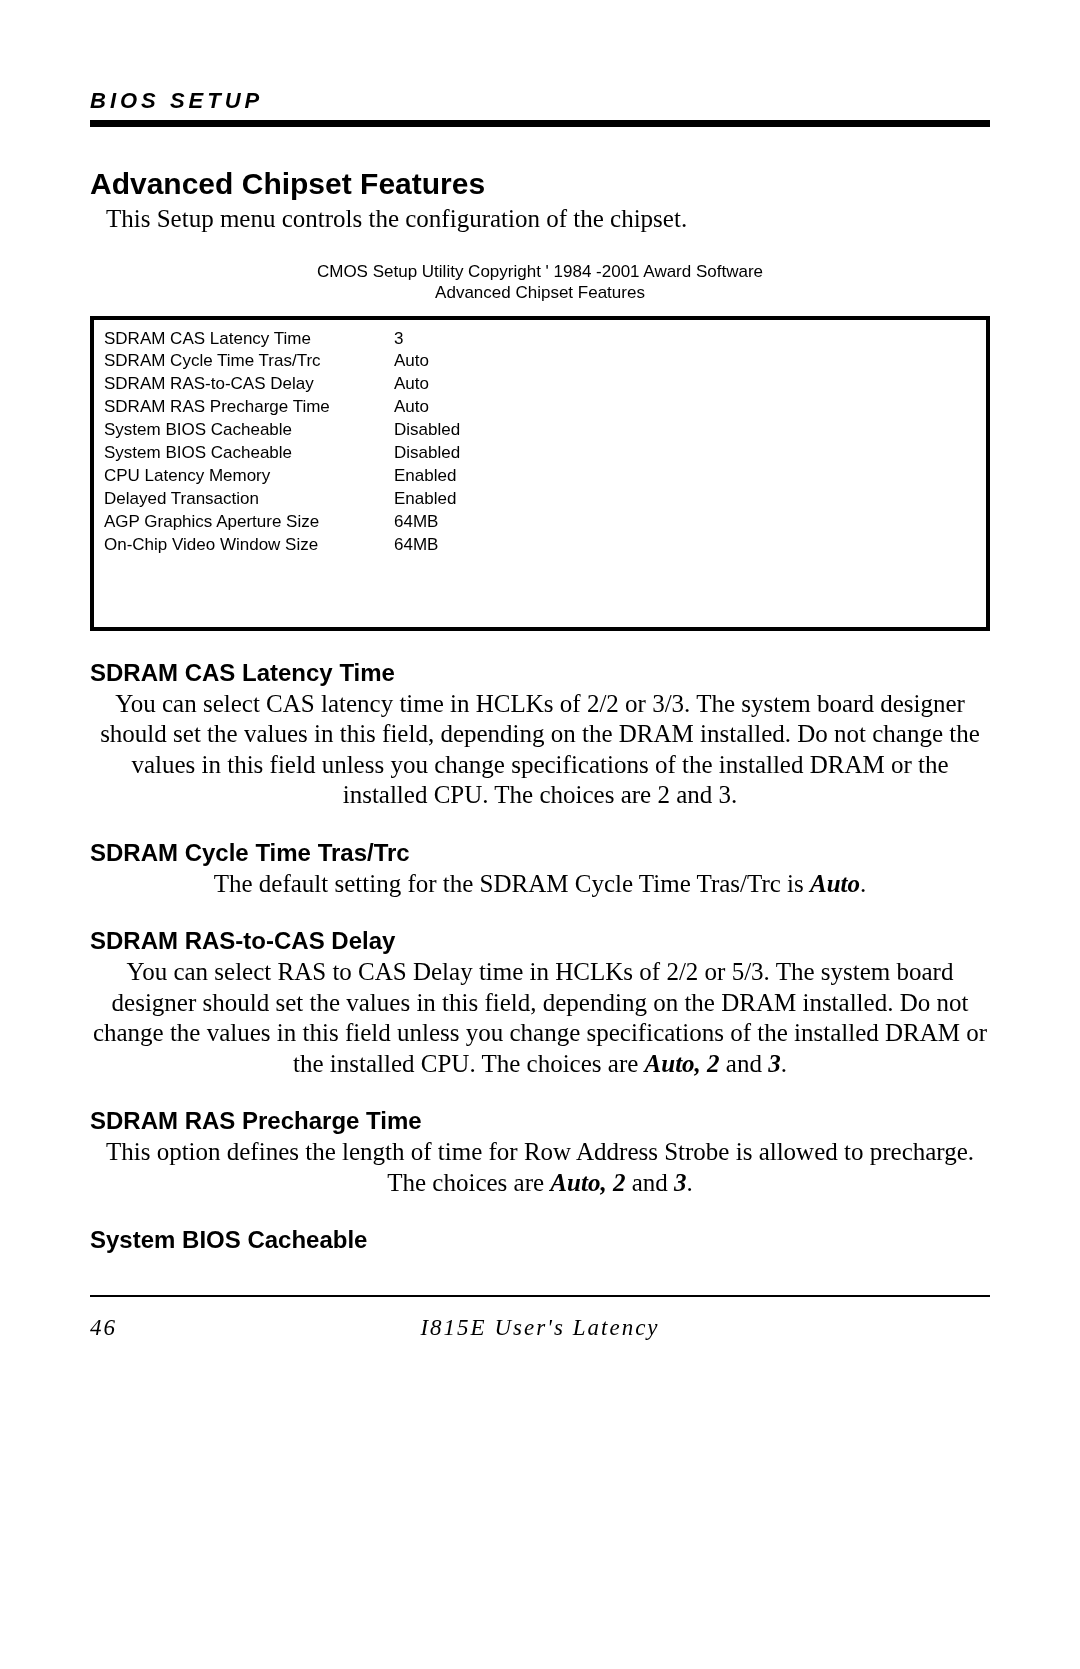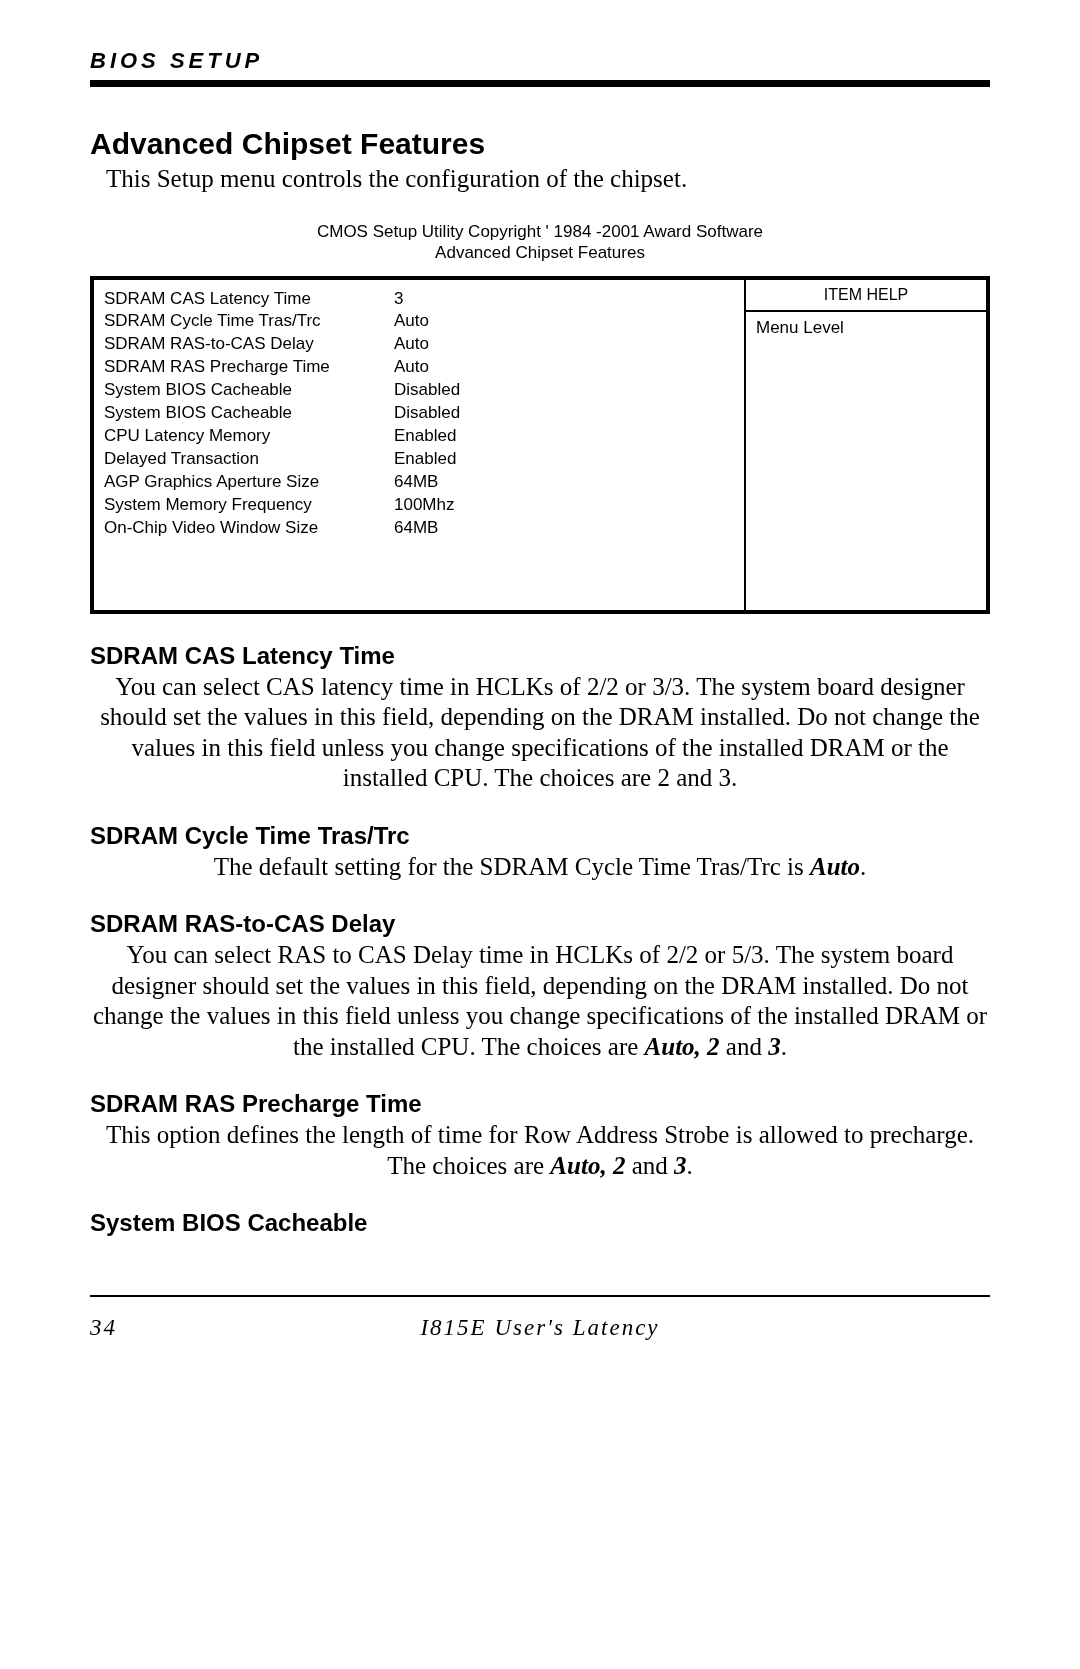--- a/index.html
+++ b/index.html
@@ -7,21 +7,21 @@
     padding: 0;
     background: #fff;
     font-family: "Times New Roman", Times, serif;
     color: #000;
   }
   .page {
     width: 1080px;
     height: 1411px;
     position: relative;
     box-sizing: border-box;
-    padding: 48px 90px 60px 90px;
+    padding: 88px 90px 60px 90px;
   }
   .header-label {
     font-family: Arial, Helvetica, sans-serif;
     font-style: italic;
     font-weight: bold;
     letter-spacing: 4px;
     font-size: 22px;
     margin-bottom: 6px;
   }
   .thick-rule {
@@ -190,31 +190,23 @@
         </div>
       <div class="cmos-row">
           <div class="cmos-label">Delayed Transaction</div>
           <div class="cmos-value">Enabled</div>
         </div>
       <div class="cmos-row">
           <div class="cmos-label">AGP Graphics Aperture Size</div>
           <div class="cmos-value">64MB</div>
         </div>
       <div class="cmos-row">
-          <div class="cmos-label">System Memory Frequency</div>
-          <div class="cmos-value">100Mhz</div>
-        </div>
-      <div class="cmos-row">
           <div class="cmos-label">On-Chip Video Window Size</div>
           <div class="cmos-value">64MB</div>
         </div>
-    </div>
-    <div class="cmos-right">
-      <div class="cmos-right-top">ITEM HELP</div>
-      <div class="cmos-right-body">Menu Level</div>
     </div>
   </div>
 
   <h2 class="section-heading">SDRAM CAS Latency Time</h2>
   <p class="body-text">You can select CAS latency time in HCLKs of 2/2 or 3/3. The system board designer should set the values in this field, depending on the DRAM installed. Do not change the values in this field unless you change specifications of the installed DRAM or the installed CPU. The choices are 2 and 3.</p>
 
   <h2 class="section-heading">SDRAM Cycle Time Tras/Trc</h2>
   <p class="body-text">
     <span>The default setting for the SDRAM Cycle Time Tras/Trc is </span><span class="bi">Auto</span><span>.</span>
   </p>
@@ -227,19 +219,19 @@
   <h2 class="section-heading">SDRAM RAS Precharge Time</h2>
   <p class="body-text">
     <span>This option defines the length of time for Row Address Strobe is allowed to precharge. The choices are </span><span class="bi">Auto, 2</span><span> and </span><span class="bi">3</span><span>.</span>
   </p>
 
   <h2 class="section-heading">System BIOS Cacheable</h2>
 
   <div class="footer">
     <hr class="footer-rule">
     <div class="footer-line">
-      <div class="page-num">34</div>
+      <div class="page-num">46</div>
       <div class="manual-name">I815E User's Latency</div>
       <div class="footer-spacer"></div>
     </div>
   </div>
 
 </div>
 
 </body></html>

